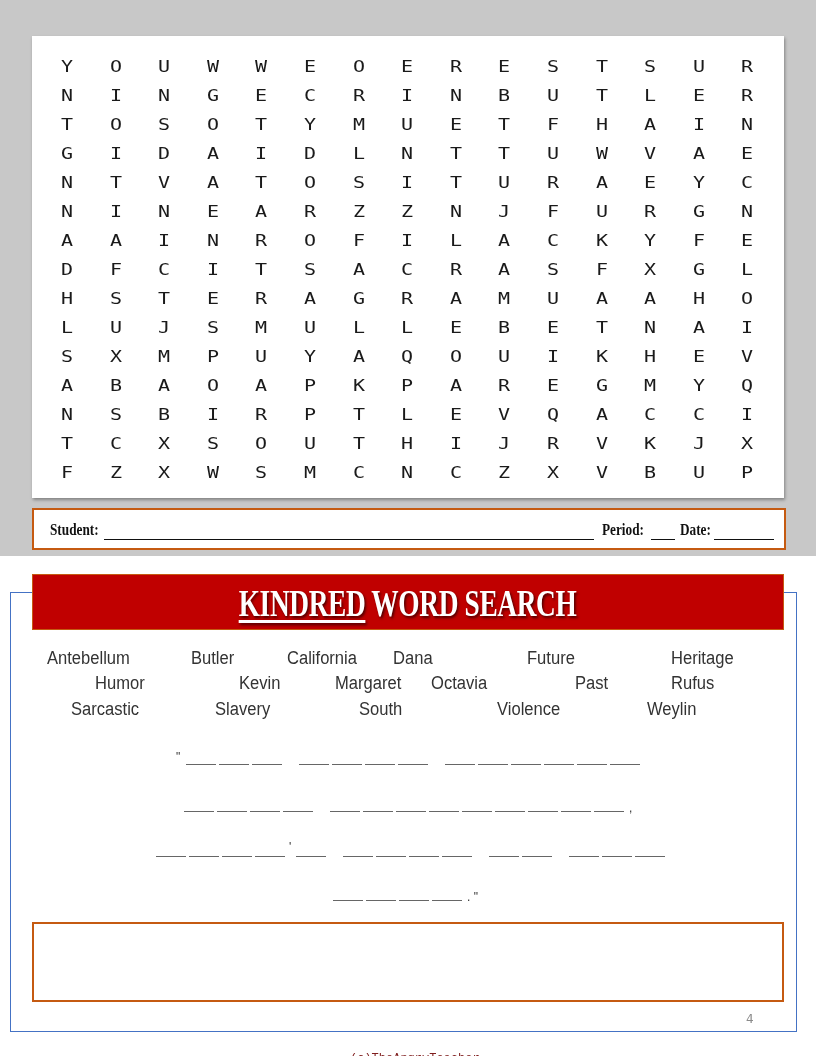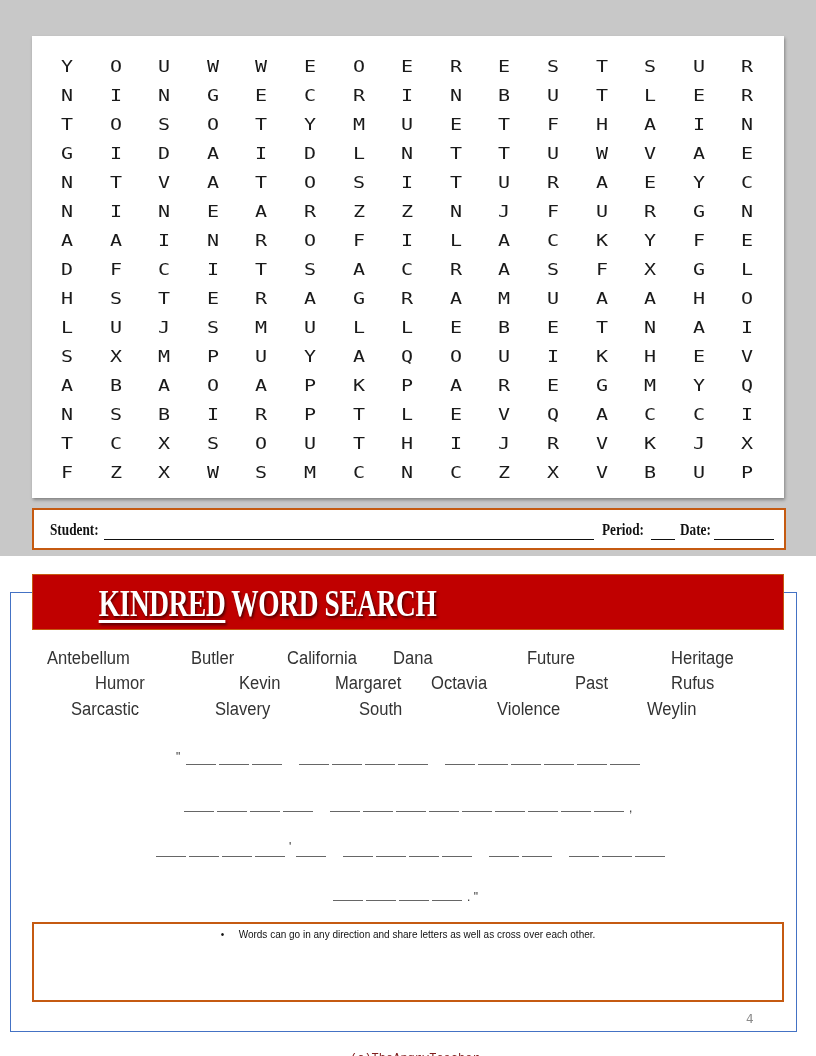--- a/index.html
+++ b/index.html
@@ -40,21 +40,21 @@
   .sb-label { position: absolute; top: 10px; font-weight: bold; transform: scaleX(0.78); transform-origin: left center; }
   .sb-line { position: absolute; top: 29px; height: 1px; background: #111; }
 
   .outline-box {
     position: absolute; left: 10px; top: 592px; width: 787px; height: 440px;
     border: 1px solid #4472c4; box-sizing: border-box;
   }
   .title-banner {
     position: absolute; left: 32px; top: 574px; width: 752px; height: 56px;
     background: #c00000; border: 1px solid #c55a11; box-sizing: border-box;
-    text-align: left;
+    text-align: center;
   }
   .title-text {
     display: inline-block; margin-top: 6px;
     font-family: "Liberation Serif", serif; font-weight: bold;
     font-size: 38px; color: #fff;
     transform: scaleX(0.72);
     text-shadow: 2px 2px 3px rgba(0,0,0,0.6);
     letter-spacing: -0.5px;
   }
   .title-text .u { text-decoration: underline; text-decoration-thickness: 3px; text-underline-offset: 4px; }
@@ -418,18 +418,17 @@
       <span class="blank" style="left: 366px; width: 30px;"></span>
       <span class="blank" style="left: 399px; width: 30px;"></span>
       <span class="blank" style="left: 432px; width: 30px;"></span>
       <span class="punct" style="left: 467px; top: 4px;">. "</span>
     </div>
   </div>
 
 <div class="instr-box">
   <div style="height:2px"></div>
   <div id="instr-list">
-      <div class="instr-item"><span class="bullet">•</span><span>Words can go in any direction and share letters as well as cross over each other.</span></div>
     </div>
 </div>
 
 <div class="footer-credit">(c)TheAngryTeacher</div>
 <div class="footer-page">4</div>
 
 </body></html>

